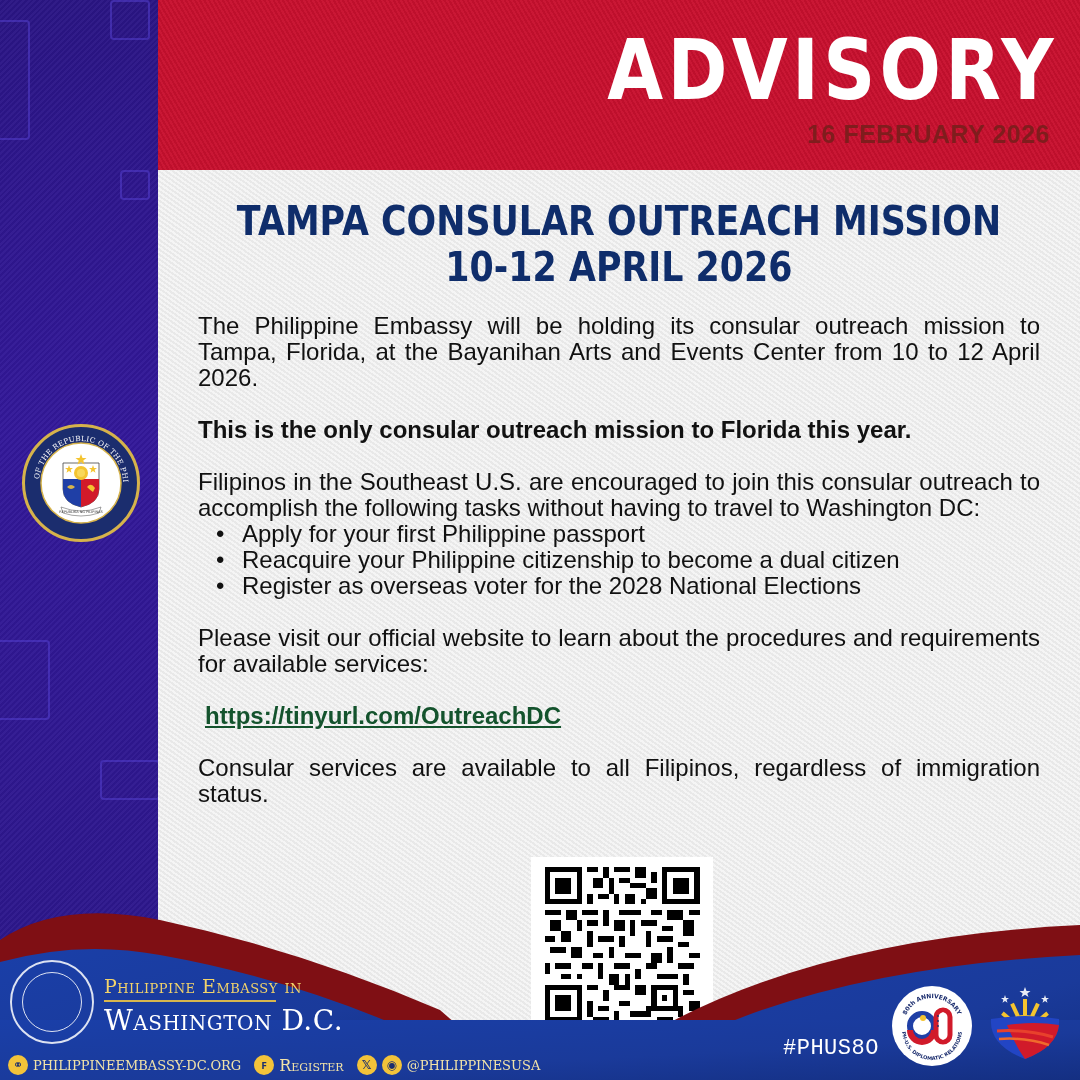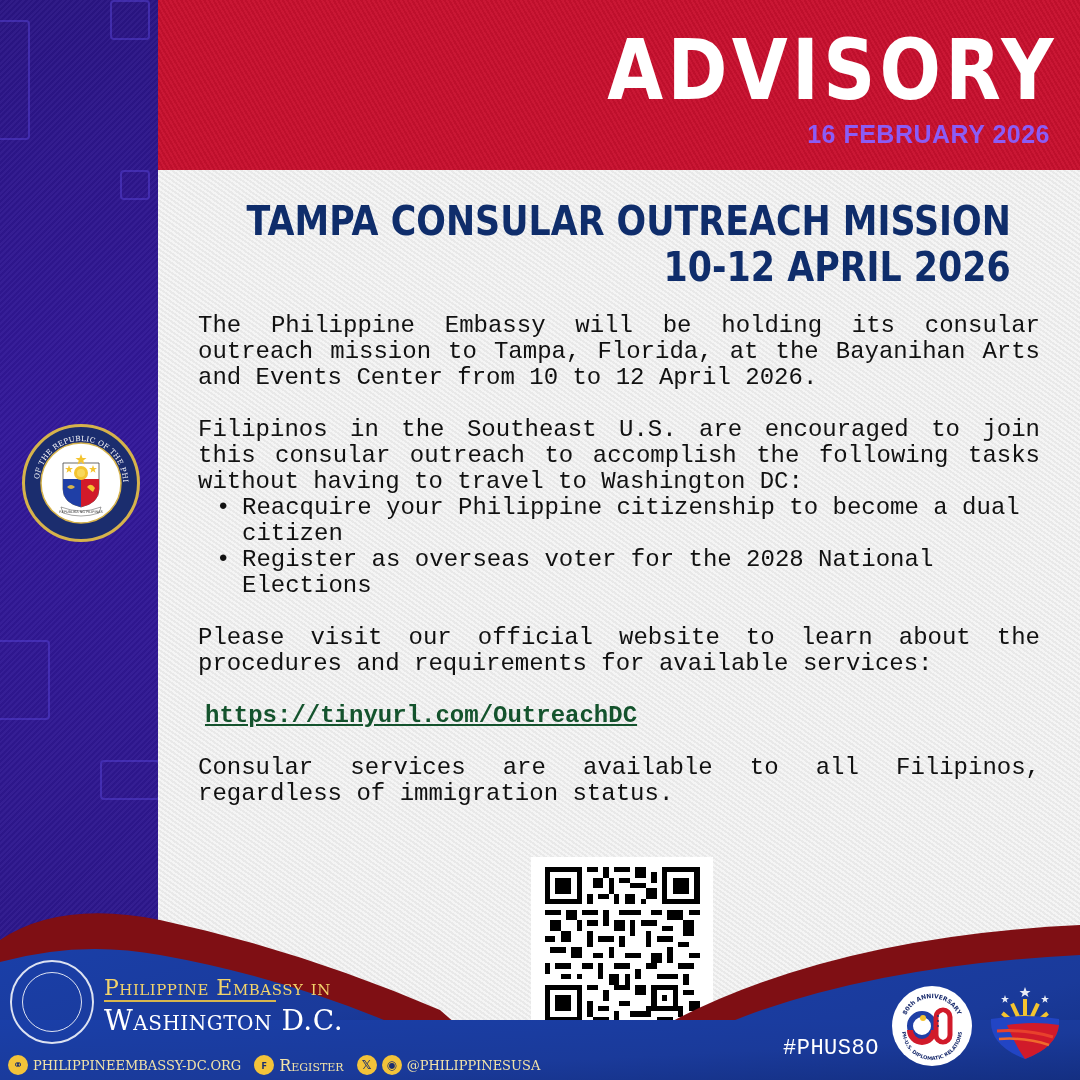--- a/index.html
+++ b/index.html
@@ -26,37 +26,37 @@
     }
     .advisory-title {
       position: absolute; right: 22px; top: 28px;
       font-family: "DejaVu Sans", sans-serif; font-weight: bold;
       font-size: 84px; letter-spacing: 5px; color: #ffffff; line-height: 1;
       transform: scaleX(0.86); transform-origin: right center;
     }
     .advisory-date {
       position: absolute; right: 30px; top: 120px;
       font-family: "Liberation Sans", sans-serif; font-weight: bold;
-      font-size: 25px; color: #8b5cf6; letter-spacing: 0.5px;
+      font-size: 25px; color: #7f1d1d; letter-spacing: 0.5px;
     }
     .content {
       position: absolute; left: 158px; top: 170px; width: 922px; height: 910px;
       background:
         repeating-linear-gradient(35deg, rgba(0,0,0,0.025) 0 2px, rgba(255,255,255,0.4) 2px 4px),
         #eeeeee;
     }
     .mission-title {
-      position: absolute; left: 158px; top: 198px; width: 922px; text-align: right;
+      position: absolute; left: 158px; top: 198px; width: 922px; text-align: center;
       font-family: "DejaVu Sans", sans-serif; font-weight: bold;
       color: #0f2d6b; font-size: 41px; line-height: 46px;
     }
     .mission-title span { display: block; transform: scaleX(0.85); }
     .body-text {
       position: absolute; left: 198px; top: 313px; width: 842px;
-      font-family: Liberation Mono, monospace; color: #111111;
+      font-family: Liberation Sans, sans-serif; color: #111111;
       font-size: 24px; line-height: 26px; text-align: justify;
     }
     .body-text p { margin-bottom: 26px; }
     .body-text .bold { font-weight: bold; }
     .body-text ul { list-style: none; margin: 0 0 26px 0; }
     .body-text li { padding-left: 44px; position: relative; text-align: left; }
     .body-text li::before {
       content: "\2022"; position: absolute; left: 18px; top: 0; font-size: 24px;
     }
     .intro-lead { margin-bottom: 0 !important; margin-top: 8px; }
@@ -83,21 +83,21 @@
     .footer-seal {
       position: absolute; left: 10px; top: 960px; width: 84px; height: 84px;
       border-radius: 50%; border: 2px solid rgba(255,255,255,0.85);
     }
     .footer-seal .ring {
       position: absolute; left: 10px; top: 10px; width: 60px; height: 60px;
       border-radius: 50%; border: 1.5px solid rgba(255,255,255,0.85);
     }
     .embassy-name-1 {
       position: absolute; left: 104px; top: 975px; color: #f2d36b;
-      font-family: "DejaVu Serif", serif; font-size: 22px; letter-spacing: 0.5px;
+      font-family: "DejaVu Serif", serif; font-size: 19px; letter-spacing: 0.5px;
       font-variant: small-caps;
     }
     .embassy-rule {
       position: absolute; left: 104px; top: 1000px; width: 172px; height: 2px; background: #d8b64d;
     }
     .embassy-name-2 {
       position: absolute; left: 104px; top: 1004px; color: #ffffff;
       font-family: "DejaVu Serif", serif; font-size: 28px; letter-spacing: 0.5px;
       font-variant: small-caps;
     }
@@ -177,22 +177,24 @@
 
 <div class="content"></div>
 
 <div class="mission-title">
   <span>TAMPA CONSULAR OUTREACH MISSION</span>
   <span>10-12 APRIL 2026</span>
 </div>
 
 <div class="body-text">
   <p>The Philippine Embassy will be holding its consular outreach mission to Tampa, Florida, at the Bayanihan Arts and Events Center from 10 to 12 April 2026.</p>
+  <p class="bold">This is the only consular outreach mission to Florida this year.</p>
   <p class="intro-lead">Filipinos in the Southeast U.S. are encouraged to join this consular outreach to accomplish the following tasks without having to travel to Washington DC:</p>
   <ul>
+    <li>Apply for your first Philippine passport</li>
     <li>Reacquire your Philippine citizenship to become a dual citizen</li>
     <li>Register as overseas voter for the 2028 National Elections</li>
   </ul>
   <p>Please visit our official website to learn about the procedures and requirements for available services:</p>
   <p><a class="link">https://tinyurl.com/OutreachDC</a></p>
   <p>Consular services are available to all Filipinos, regardless of immigration status.</p>
 </div>
 
 <div class="qr">
   <svg viewBox="0 0 29 29" shape-rendering="crispEdges">

